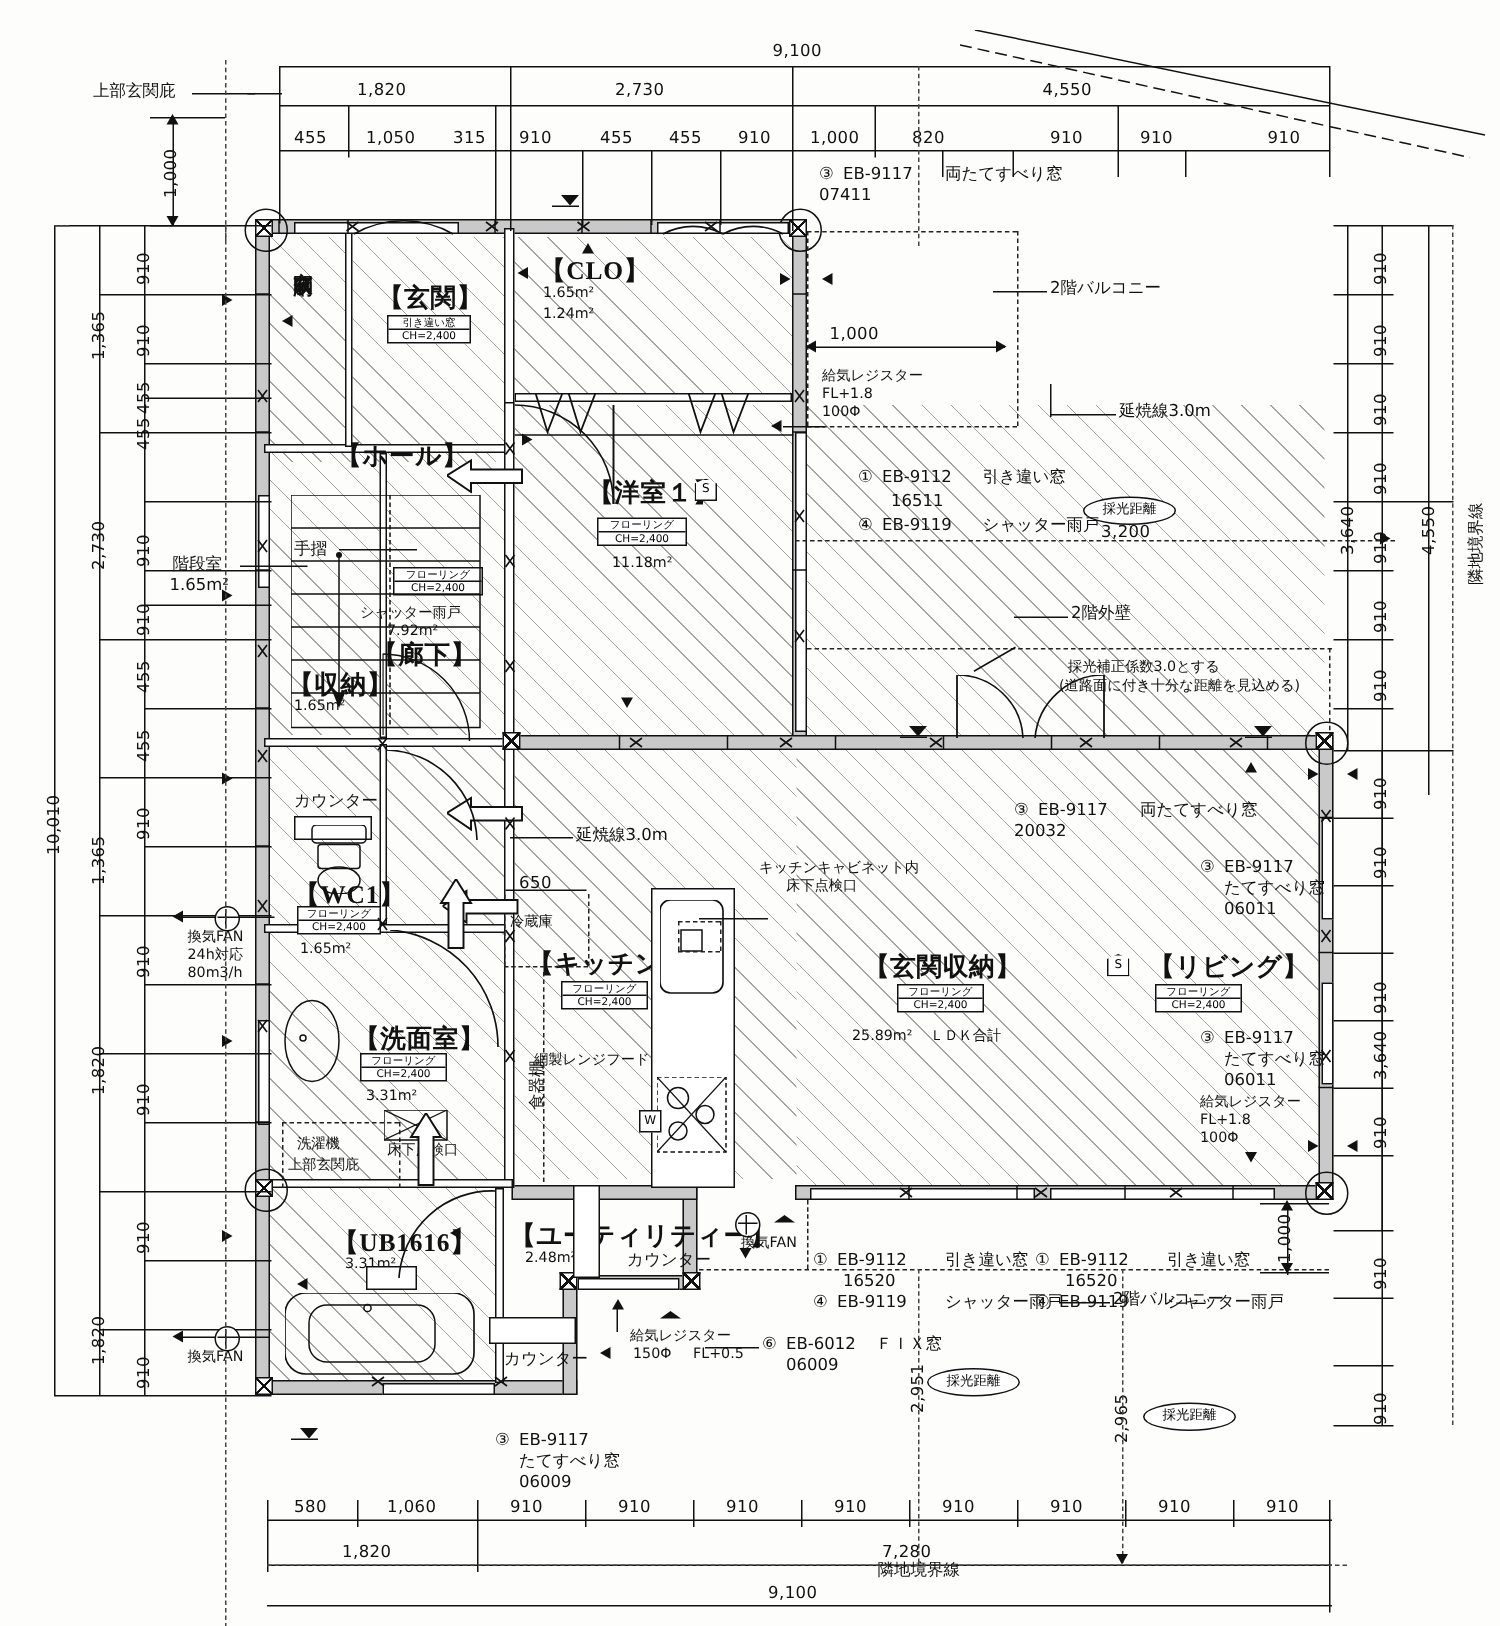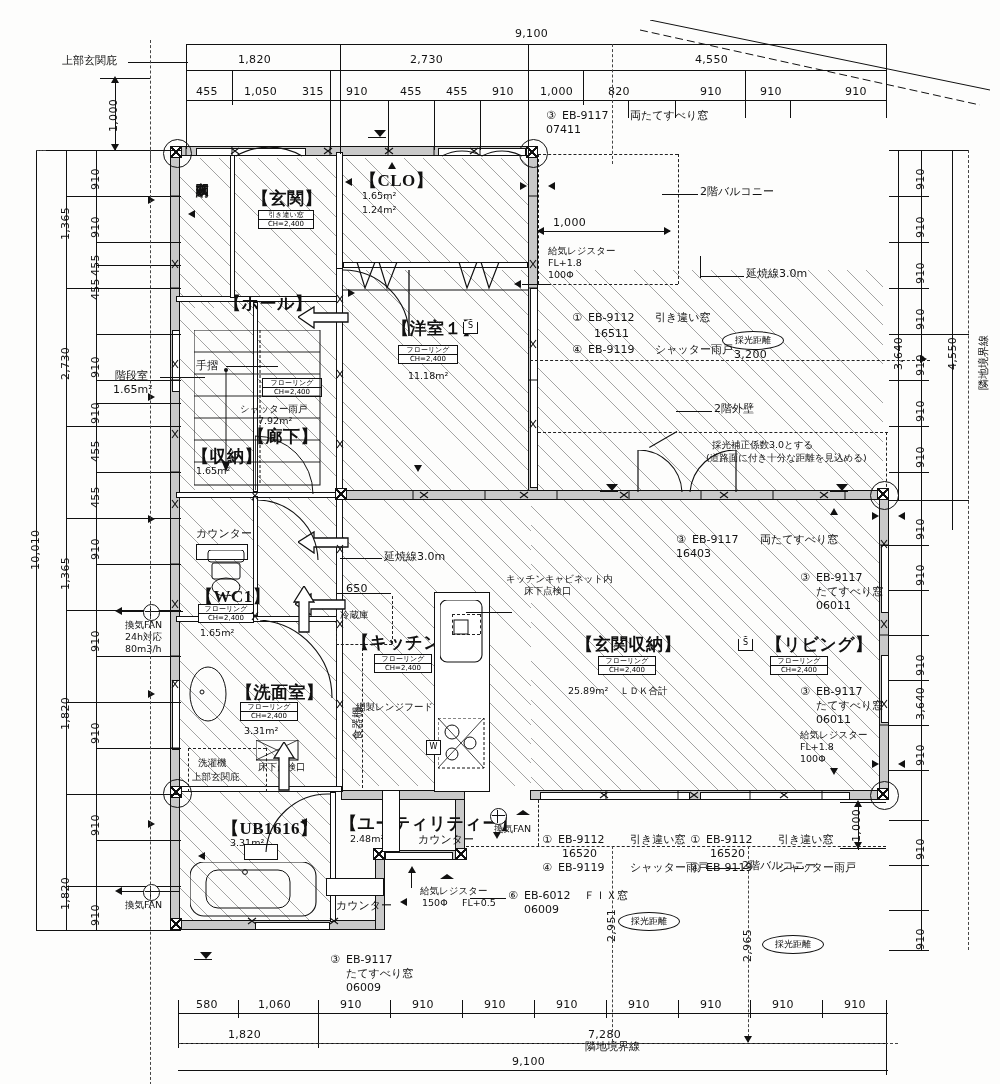--- a/index.html
+++ b/index.html
@@ -577,21 +577,21 @@
   <div class="t lbl" style="left:588px;top:312px;">EB-9112</div>
   <div class="t lbl" style="left:655px;top:312px;">引き違い窓</div>
   <div class="t lbl" style="left:594px;top:328px;">16511</div>
   <div class="t lbl" style="left:572px;top:344px;">④</div>
   <div class="t lbl" style="left:588px;top:344px;">EB-9119</div>
   <div class="t lbl" style="left:655px;top:344px;">シャッター雨戸</div>
 
   <div class="t lbl" style="left:676px;top:534px;">③</div>
   <div class="t lbl" style="left:692px;top:534px;">EB-9117</div>
   <div class="t lbl" style="left:760px;top:534px;">両たてすべり窓</div>
-  <div class="t lbl" style="left:676px;top:548px;">16403</div>
+  <div class="t lbl" style="left:676px;top:548px;">20032</div>
 
   <div class="t lbl" style="left:800px;top:572px;">③</div>
   <div class="t lbl" style="left:816px;top:572px;">EB-9117</div>
   <div class="t lbl" style="left:816px;top:586px;">たてすべり窓</div>
   <div class="t lbl" style="left:816px;top:600px;">06011</div>
 
   <div class="t lbl" style="left:800px;top:686px;">③</div>
   <div class="t lbl" style="left:816px;top:686px;">EB-9117</div>
   <div class="t lbl" style="left:816px;top:700px;">たてすべり窓</div>
   <div class="t lbl" style="left:816px;top:714px;">06011</div>

